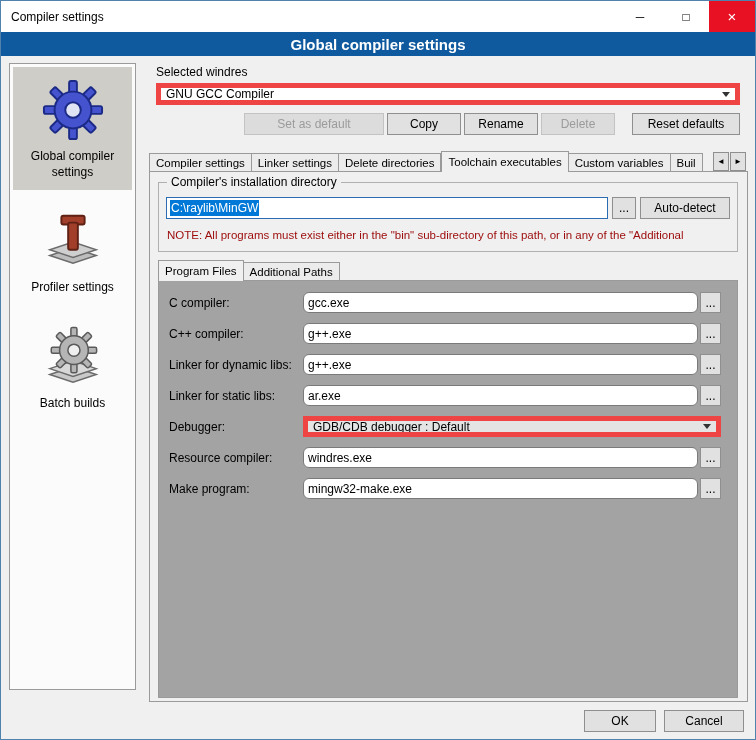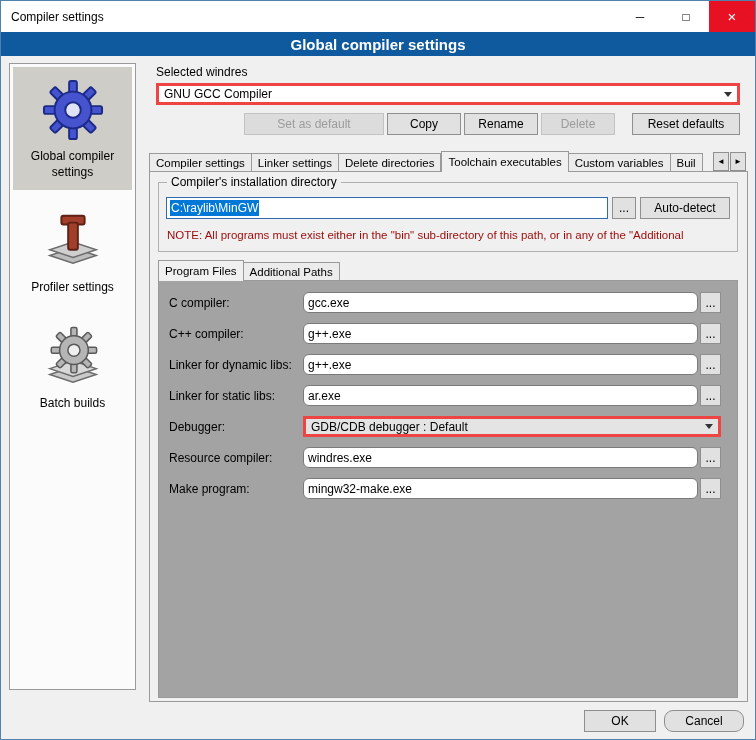--- a/index.html
+++ b/index.html
@@ -24,21 +24,21 @@
   .sidebar { position:absolute; left:8px; top:7px; width:127px; height:627px; background:#fbfbfb; border:1px solid #9a9a9a; padding:3px; display:flex; flex-direction:column; }
   .side-item { display:flex; flex-direction:column; align-items:center; gap:8px; padding:12px 2px 10px; margin-bottom:8px; }
   .side-item.selected { background:#cfcdc8; }
   .side-icon { width:62px; height:62px; }
   .side-label { font-size:12px; text-align:center; line-height:1.3; }
 
   
   .main { position:absolute; left:145px; top:0; right:7px; bottom:0; }
   .lbl-sc { position:absolute; left:10px; top:9px; }
 
-  .combo { display:flex; align-items:center; border:3px solid #ef4444; background:#fff; padding-left:5px; font-size:12px; overflow:hidden; white-space:nowrap; }
+  .combo { display:flex; align-items:center; border:5px solid #ef4444; background:#fff; padding-left:5px; font-size:12px; overflow:hidden; white-space:nowrap; }
   .combo .arrow-box { margin-left:auto; width:18px; align-self:stretch; display:flex; align-items:center; justify-content:center; flex:none; }
   .tri { width:0; height:0; border-left:4px solid transparent; border-right:4px solid transparent; border-top:5px solid #333; }
   .compiler-combo { position:absolute; left:10px; top:27px; right:8px; height:22px; }
 
   .btn { display:flex; align-items:center; justify-content:center; background:#e1e1e1; border:1px solid #8f8f8f; font-size:12px; font-family:inherit; cursor:default; }
   .btn.disabled { color:#9b9b9b; background:#dcdcdc; border-color:#c3c3c3; }
 
   .btn-row { position:absolute; top:57px; right:8px; height:22px; display:flex; gap:3px; }
   .btn-row .btn { height:22px; }
   .b-setdef { width:140px; } .b-copy { width:74px; } .b-rename { width:74px; } .b-delete { width:74px; }
@@ -68,21 +68,21 @@
   .subtabs { position:absolute; left:8px; top:88px; height:21px; display:flex; align-items:flex-end; z-index:2; }
   .subpanel { position:absolute; left:8px; top:108px; right:9px; bottom:3px; border:1px solid #9a9a9a; background:#a3a3a3; }
 
   .field-row { position:absolute; left:10px; right:16px; height:21px; display:flex; align-items:center; }
   .field-label { width:134px; flex:none; font-size:12px; }
   .field-input { flex:1; height:21px; border:1px solid #7a7a7a; background:#fff; font-size:12px; font-family:inherit; padding:0 4px; border-radius:6px; outline:none; }
   .field-browse { width:21px; height:21px; margin-left:2px; flex:none; }
   .combo-flex { flex:1; height:21px; background:#e4e4e4; }
 
   .footer-btns { position:absolute; right:4px; top:654px; display:flex; gap:8px; }
-  .b-ok { width:72px; height:22px; } .b-cancel { width:80px; height:22px;border-radius:9px; }
+  .b-ok { width:72px; height:22px; } .b-cancel { width:80px; height:22px; }
 </style>
 </head>
 <body>
 
 <div class="window">
 
   <div class="titlebar">
     <span class="title">Compiler settings</span>
     <div class="winbtns">
       <div class="winbtn">

